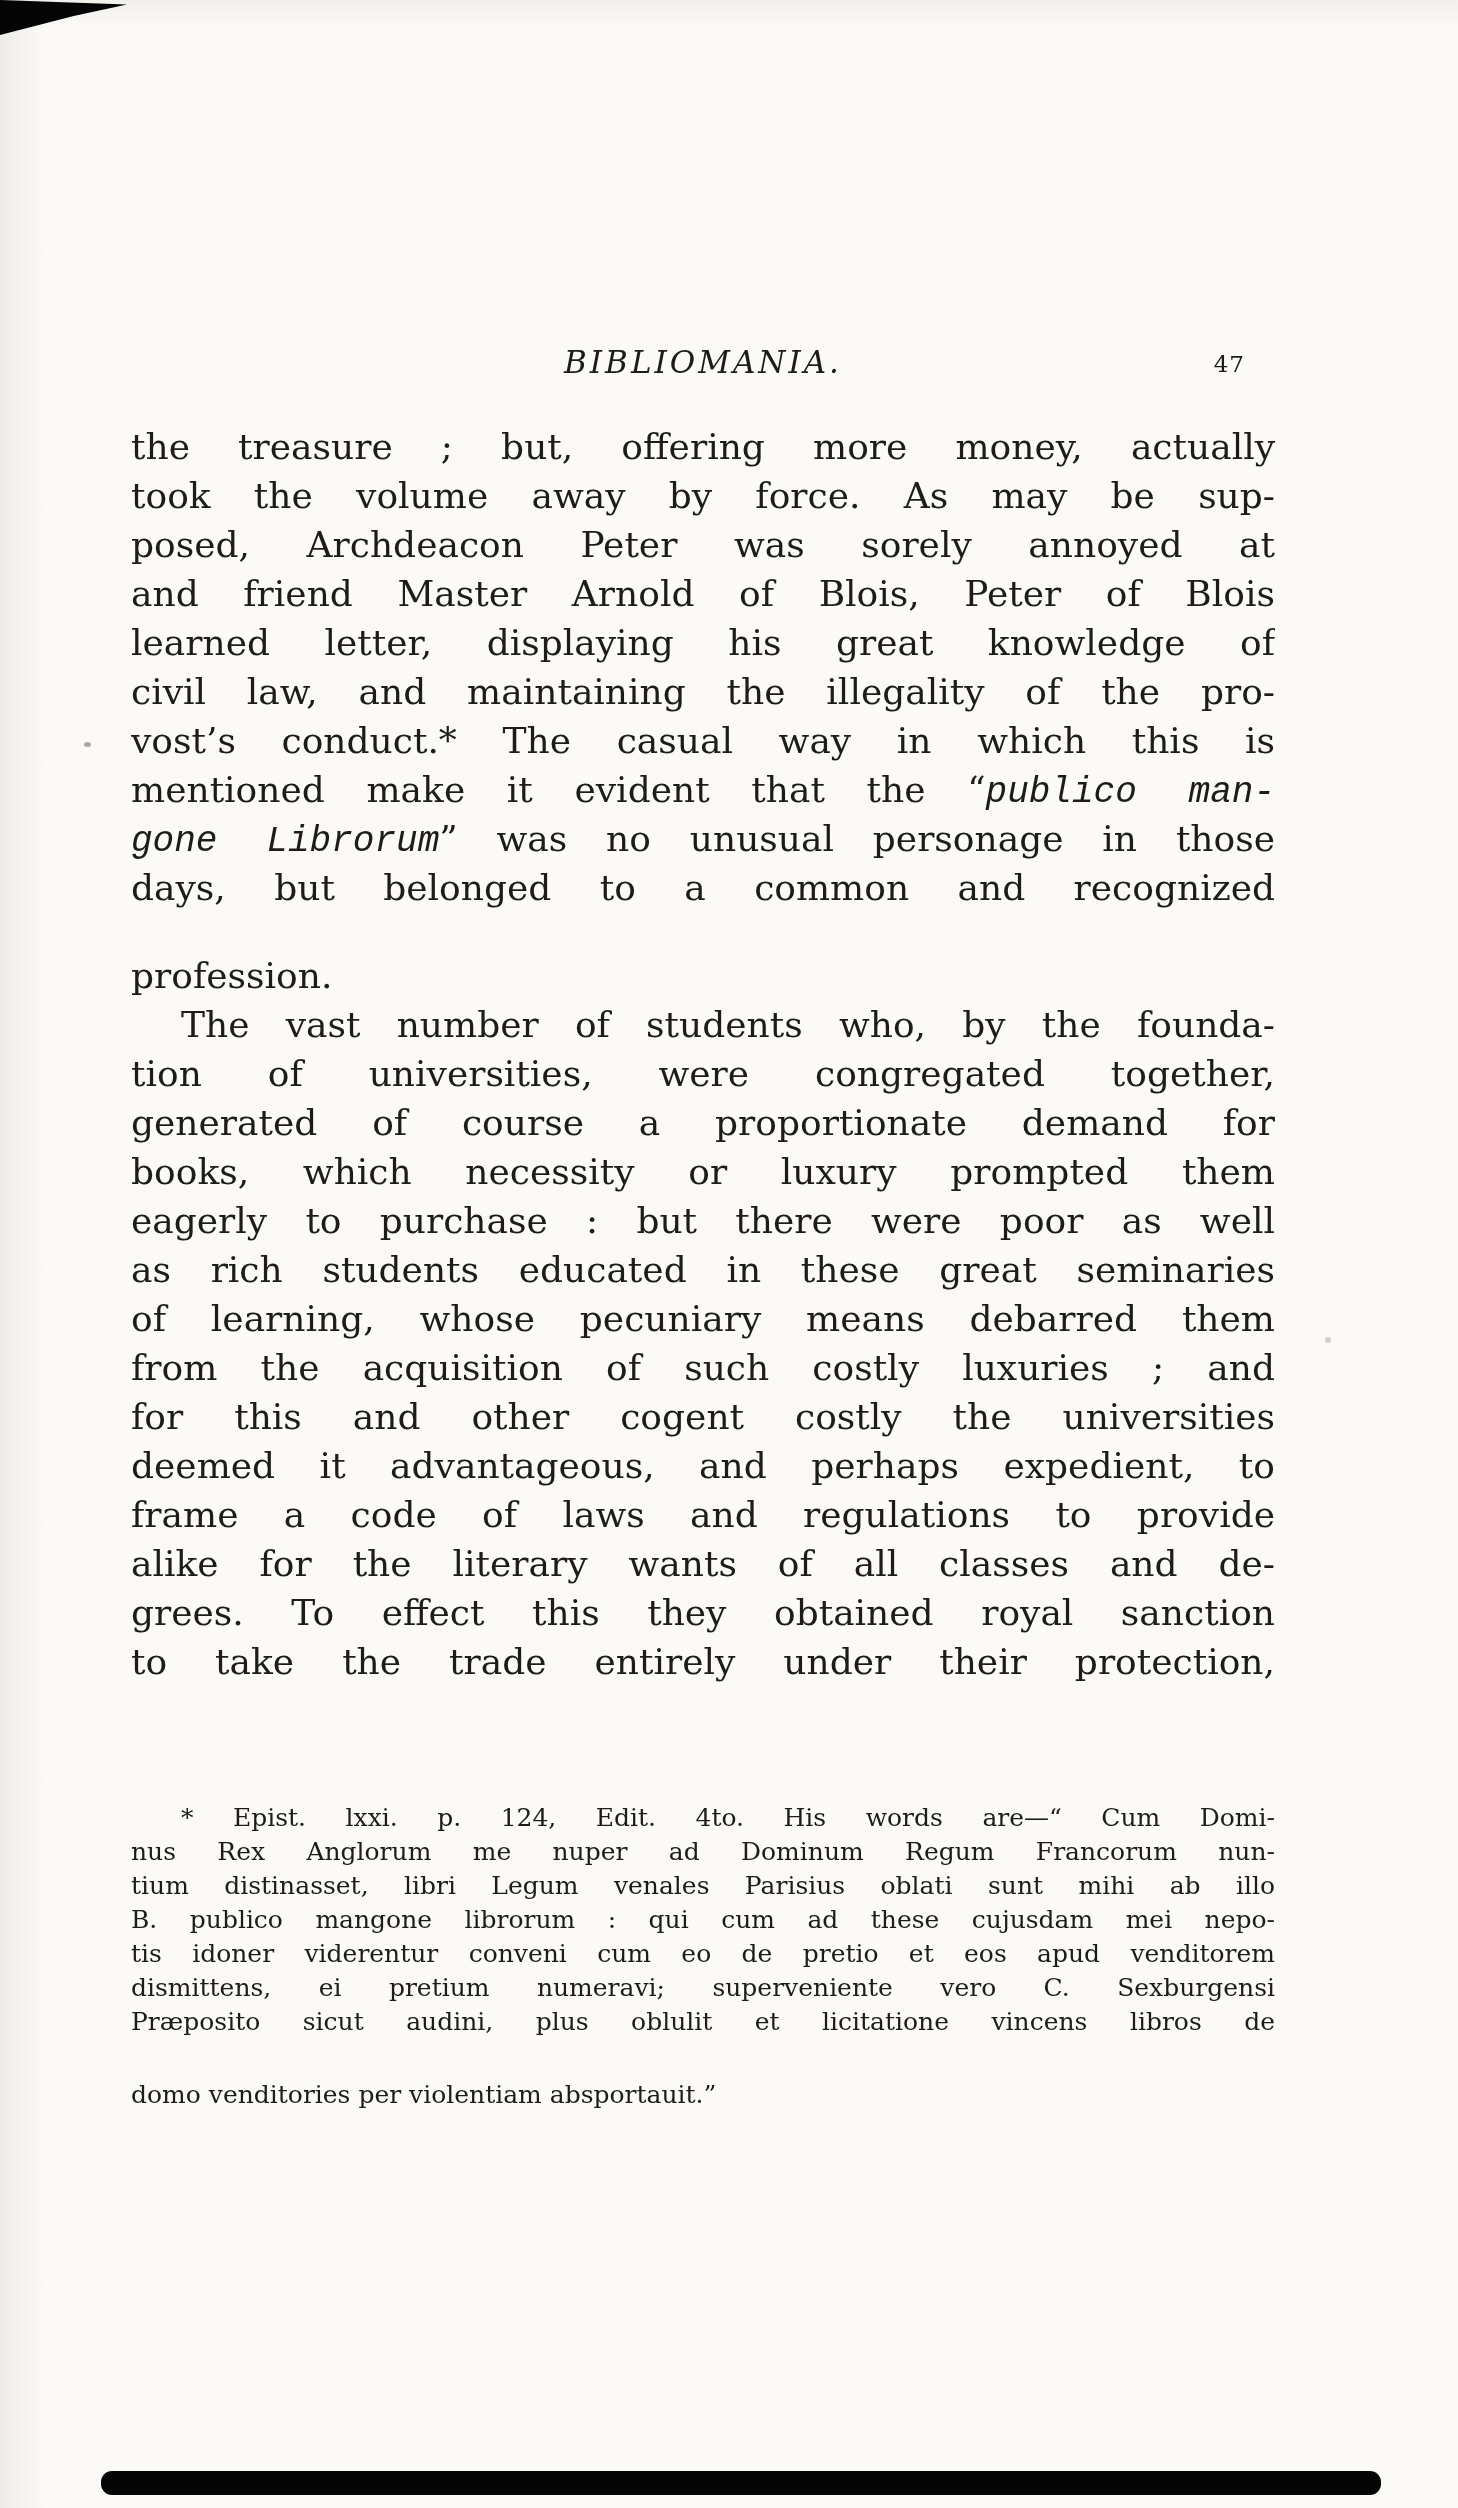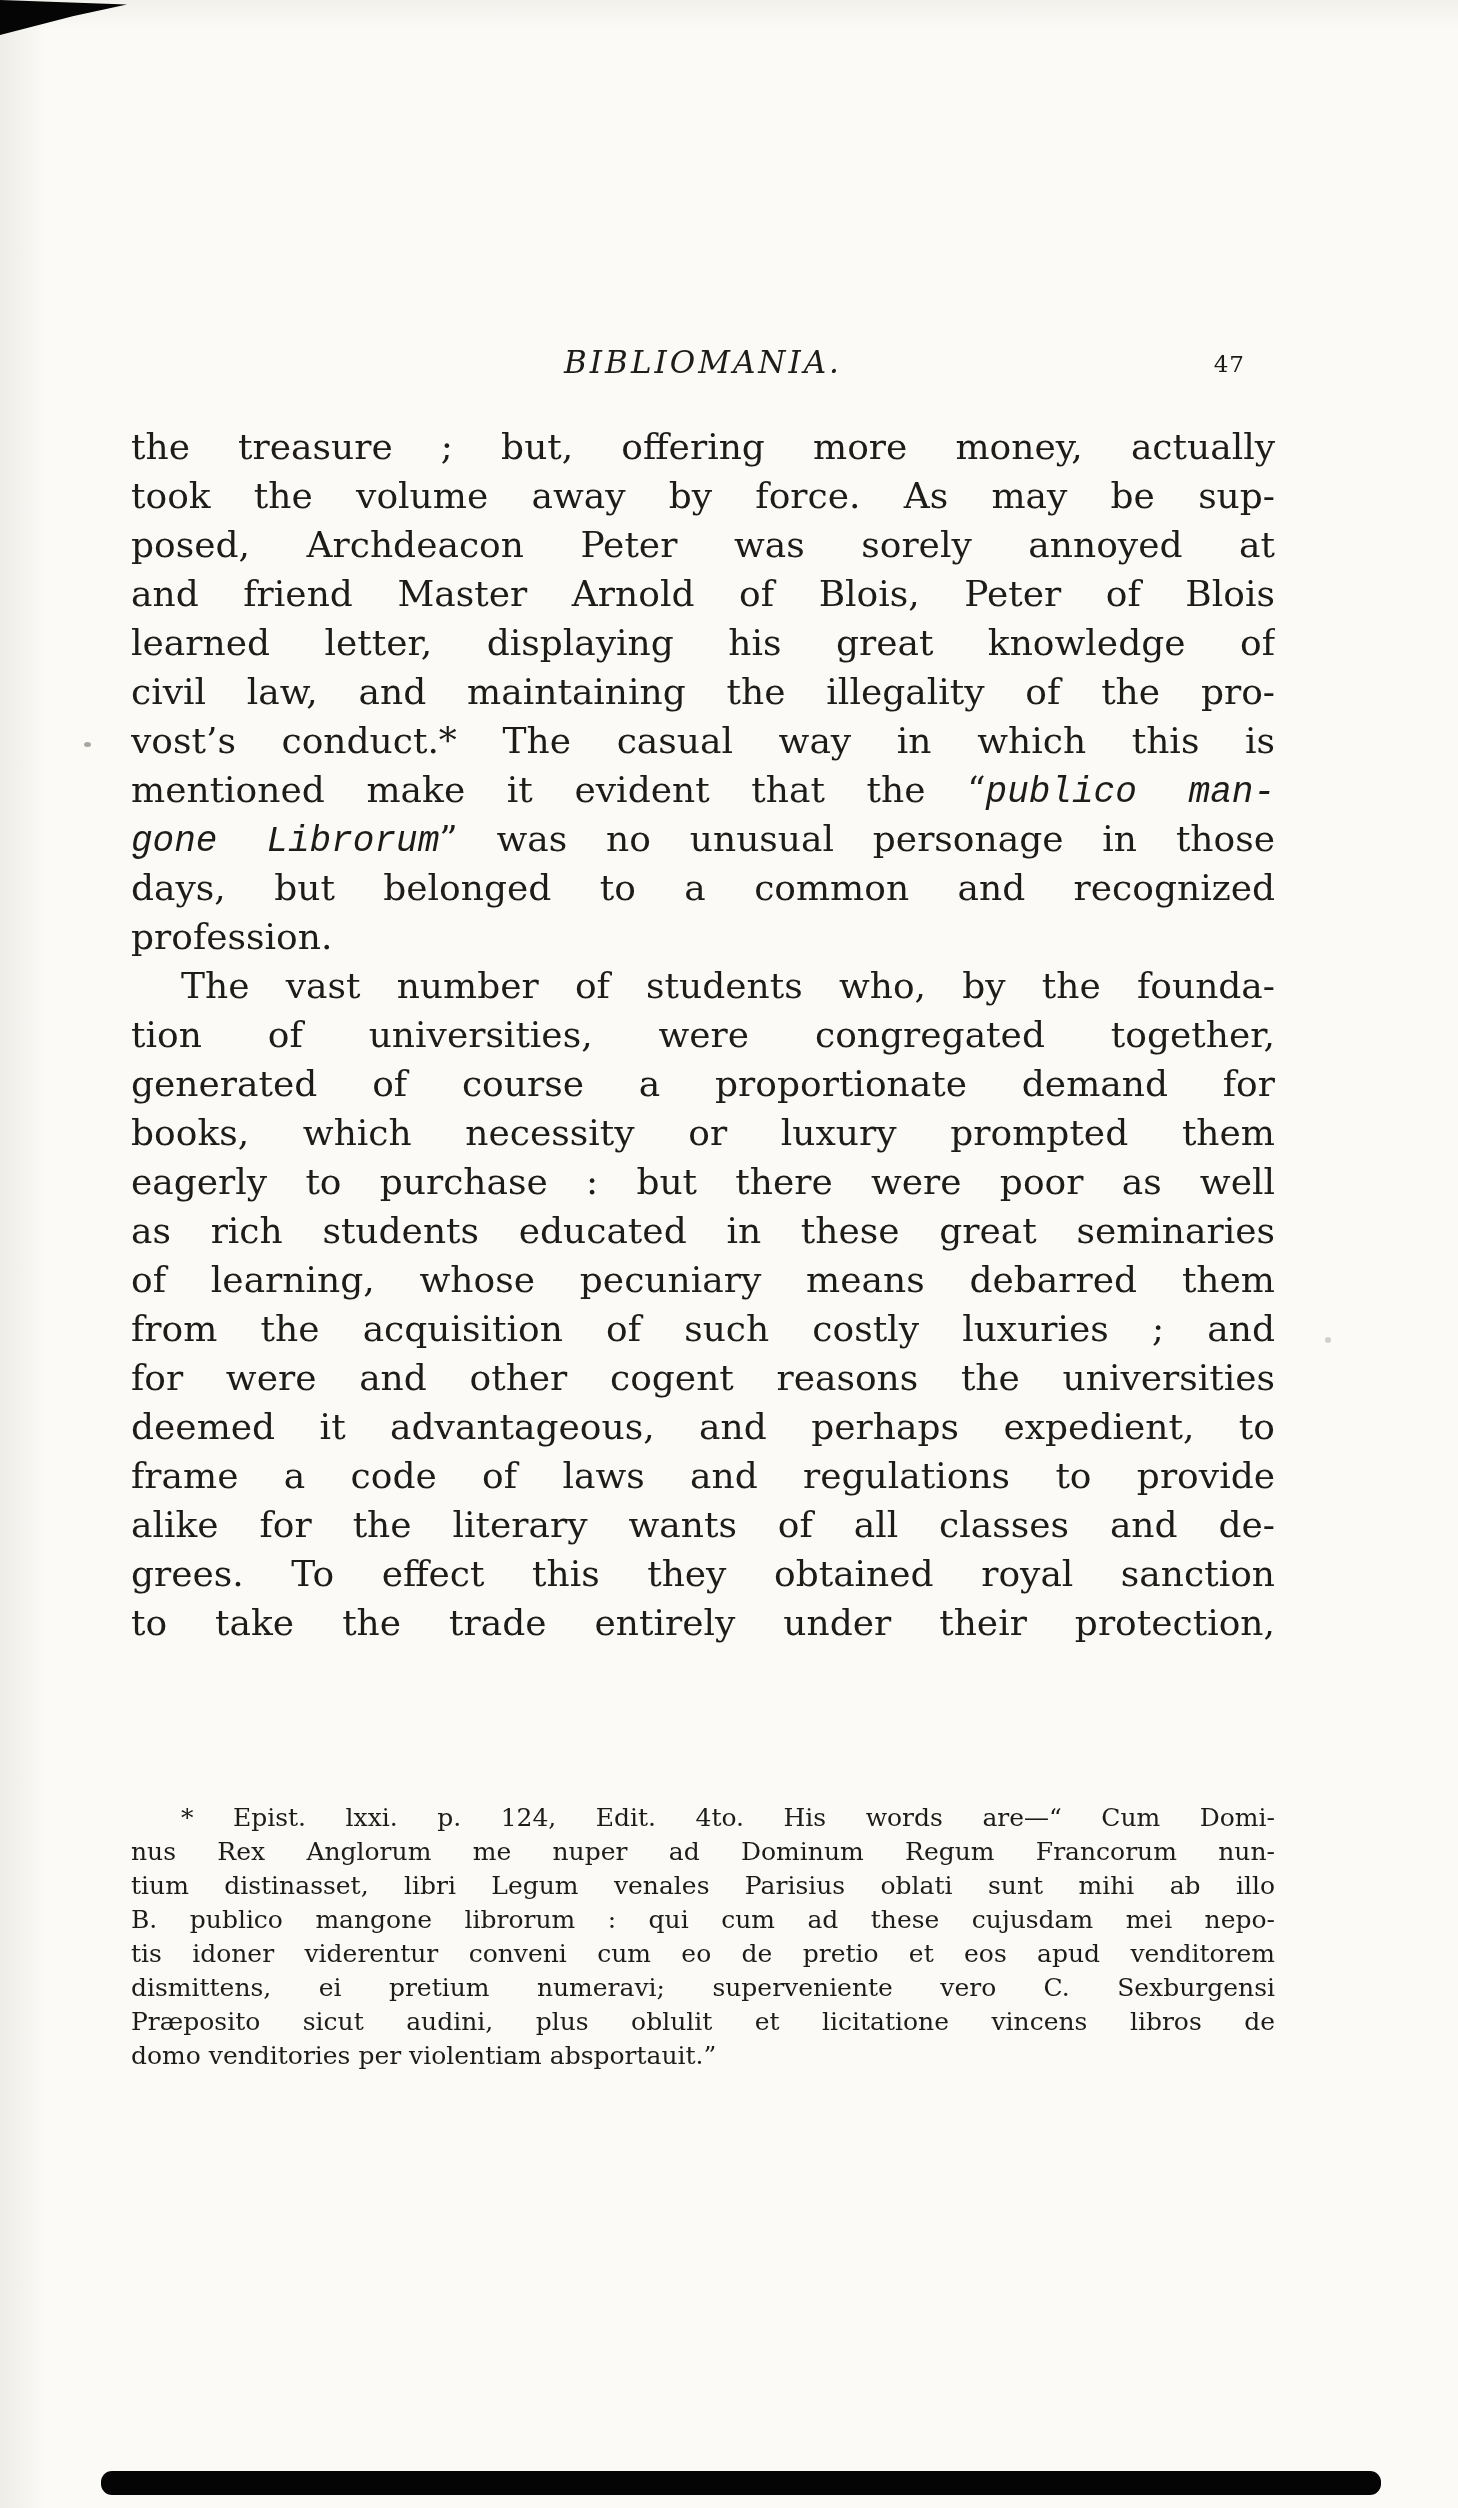--- a/index.html
+++ b/index.html
@@ -58,21 +58,21 @@
     position: absolute; top: 1801px; left: 131px; width: 1144px;
     font-size: 25px; line-height: 34px;
   }
   .line {
     text-align: justify;
     text-align-last: justify;
     height: 49px;
     overflow: hidden;
   }
   .footnote .line { height: 34px; }
-  .line.line-last { text-align-last: left; }
+  .line.line-last { text-align-last: left; margin-top: 39px; }
   .line.indent { text-indent: 50px; }
   .it { font-style: italic; font-family: Liberation Mono, monospace; }
 </style>
 </head>
 <body>
 
 <div class="page">
 
   <div class="artifact-top-left"></div>
   <div class="speck speck-1"></div>
@@ -99,21 +99,21 @@
       </div>
       <div>
         <div class="line indent"><span>The vast number of students who, by the founda-</span></div>
         <div class="line"><span>tion of universities, were congregated together,</span></div>
         <div class="line"><span>generated of course a proportionate demand for</span></div>
         <div class="line"><span>books, which necessity or luxury prompted them</span></div>
         <div class="line"><span>eagerly to purchase : but there were poor as well</span></div>
         <div class="line"><span>as rich students educated in these great seminaries</span></div>
         <div class="line"><span>of learning, whose pecuniary means debarred them</span></div>
         <div class="line"><span>from the acquisition of such costly luxuries ; and</span></div>
-        <div class="line"><span>for were and other cogent reasons the universities</span></div>
+        <div class="line"><span>for this and other cogent costly the universities</span></div>
         <div class="line"><span>deemed it advantageous, and perhaps expedient, to</span></div>
         <div class="line"><span>frame a code of laws and regulations to provide</span></div>
         <div class="line"><span>alike for the literary wants of all classes and de-</span></div>
         <div class="line"><span>grees.  To effect this they obtained royal sanction</span></div>
         <div class="line"><span>to take the trade entirely under their protection,</span></div>
       </div>
     </div>
 
   <div class="footnote" id="footnote">
       <div class="line indent"><span>* Epist. lxxi. p. 124, Edit. 4to.  His words are—“ Cum Domi-</span></div>

